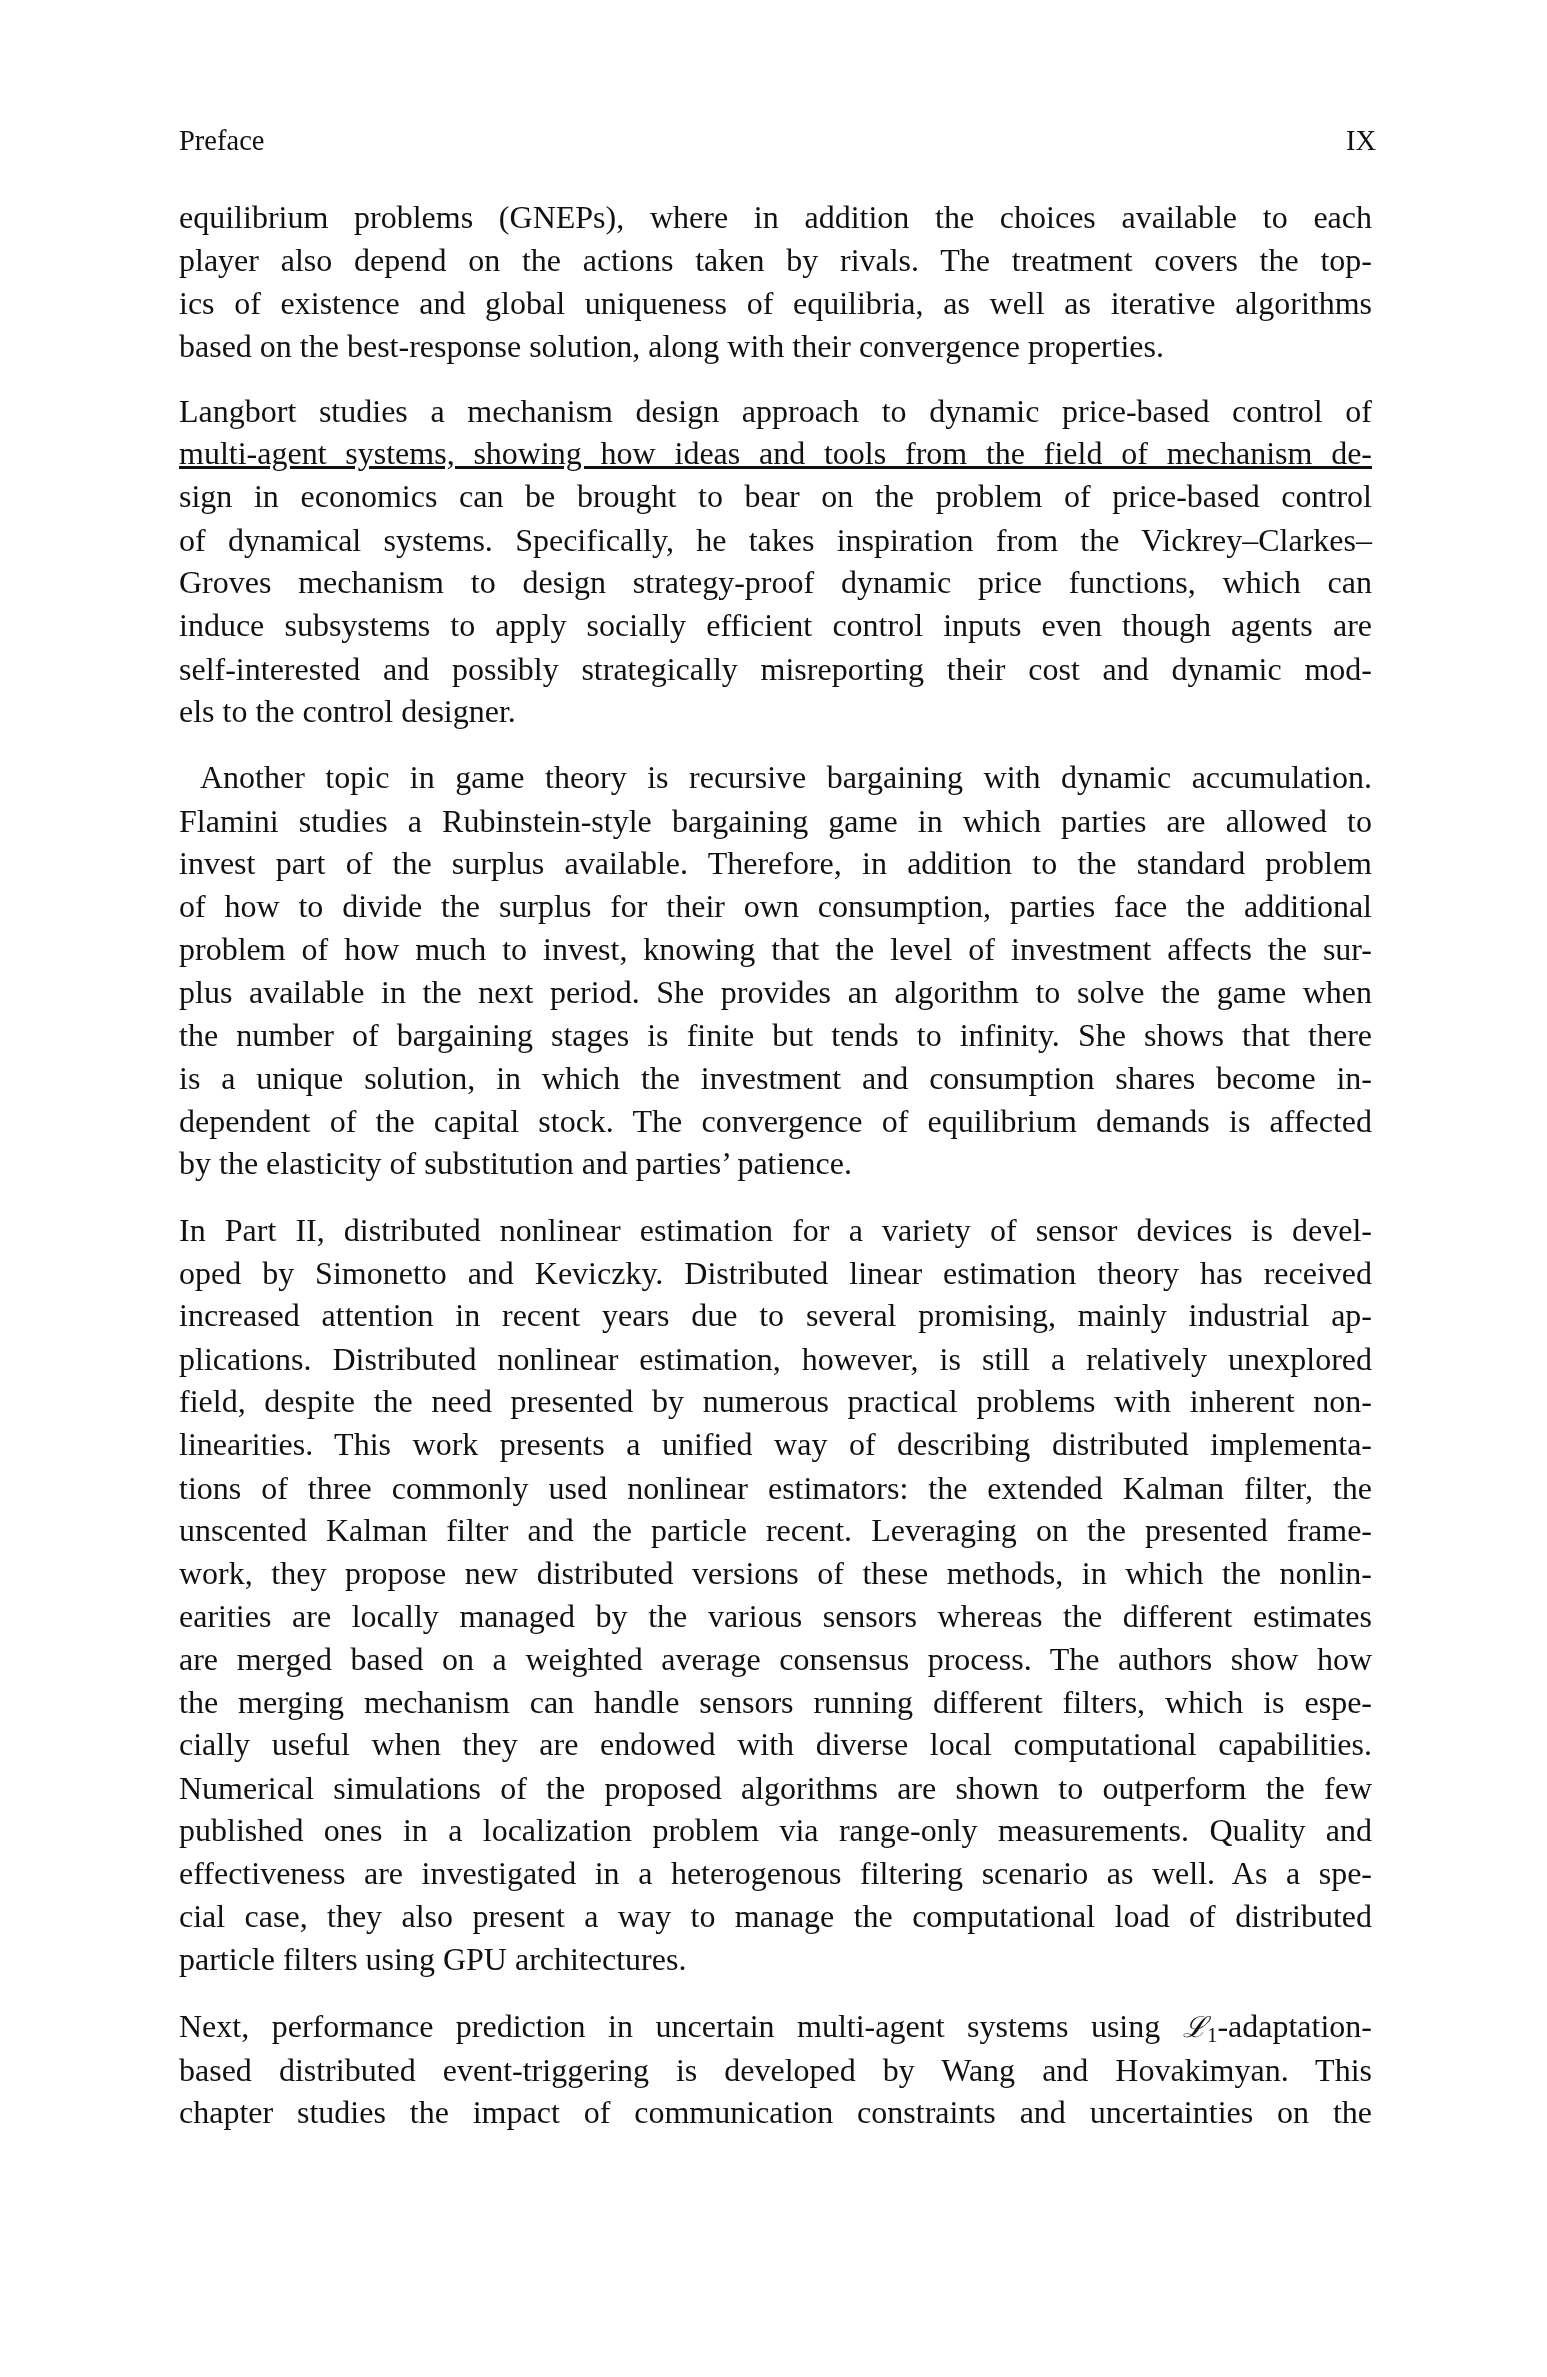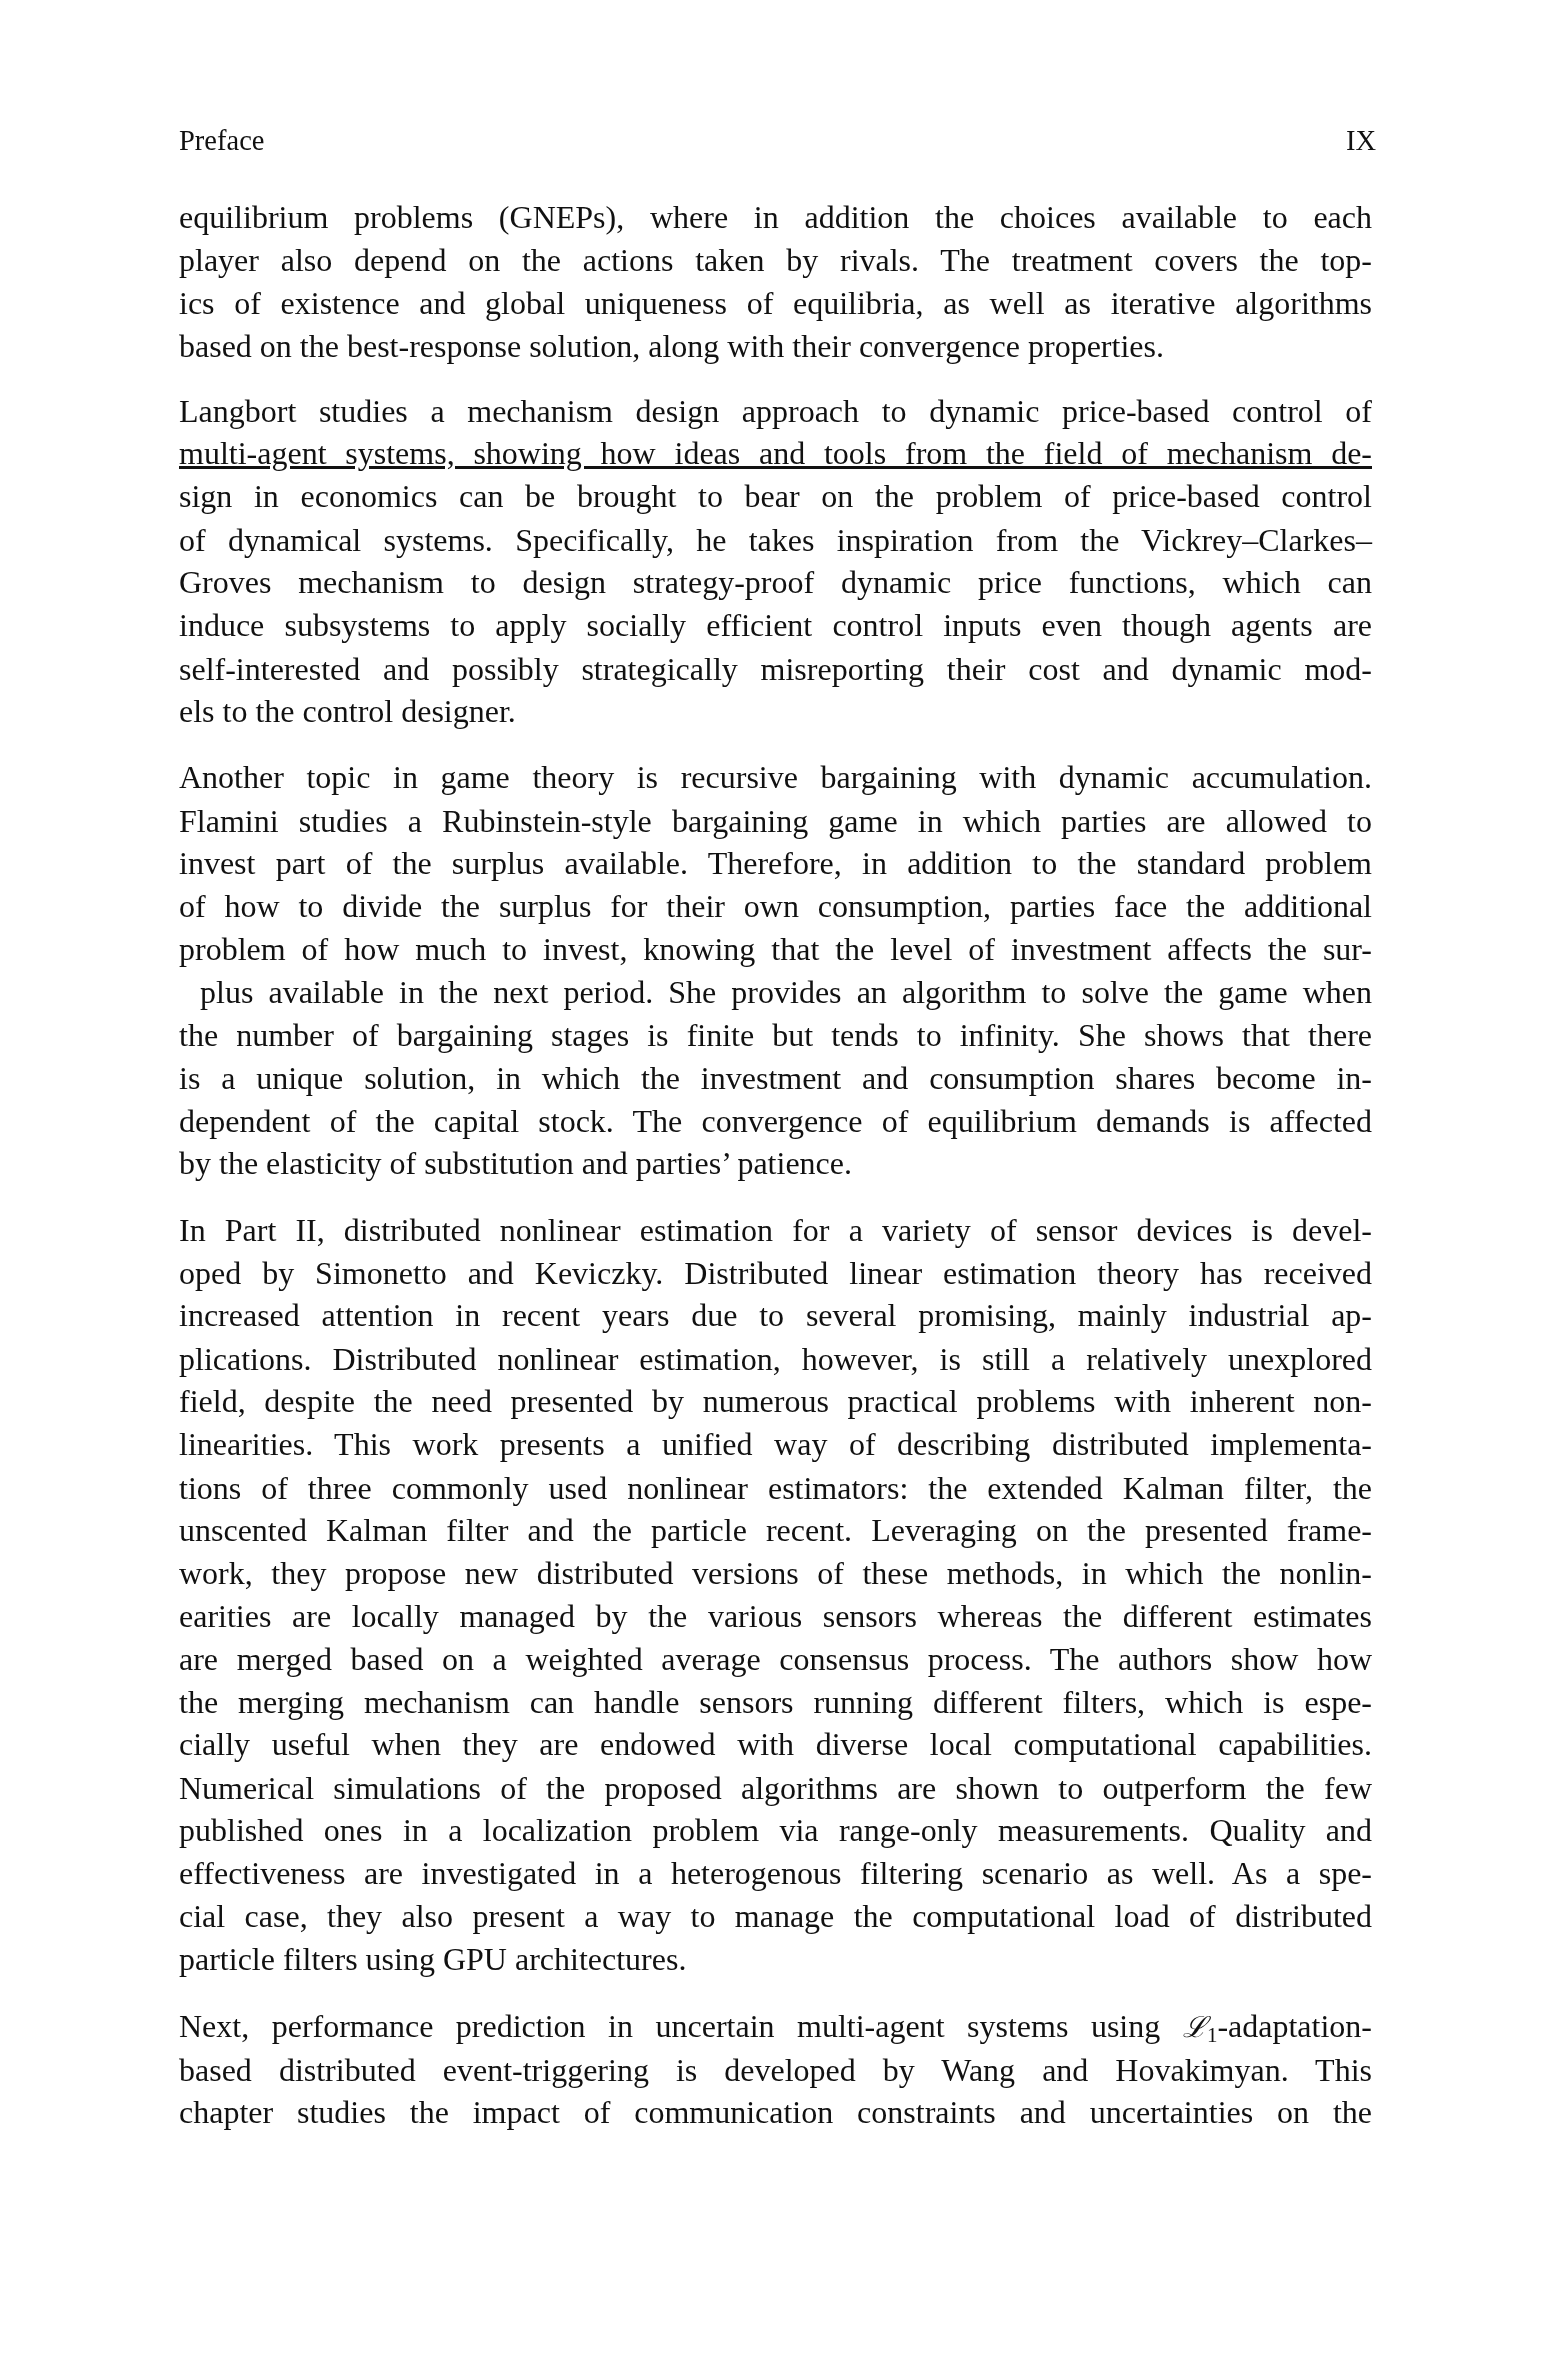--- a/index.html
+++ b/index.html
@@ -34,26 +34,26 @@
     <div class="line" style="top:434px"><span style="white-space: nowrap; word-spacing: 0px; text-decoration: underline;">multi-agent systems, showing how ideas and tools from the field of mechanism de-</span></div>
     <div class="line" style="top:477px"><span style="white-space: nowrap; word-spacing: 0px;">sign in economics can be brought to bear on the problem of price-based control</span></div>
     <div class="line" style="top:521px"><span style="white-space: nowrap; word-spacing: 0px;">of dynamical systems. Specifically, he takes inspiration from the Vickrey–Clarkes–</span></div>
     <div class="line" style="top:563px"><span style="white-space: nowrap; word-spacing: 0px;">Groves mechanism to design strategy-proof dynamic price functions, which can</span></div>
     <div class="line" style="top:606px"><span style="white-space: nowrap; word-spacing: 0px;">induce subsystems to apply socially efficient control inputs even though agents are</span></div>
     <div class="line" style="top:650px"><span style="white-space: nowrap; word-spacing: 0px;">self-interested and possibly strategically misreporting their cost and dynamic mod-</span></div>
     <div class="line last" style="top:692px"><span style="white-space: nowrap;">els to the control designer.</span></div>
   </div>
 
   <div>
-    <div class="line" style="top:758px"><span style="white-space: nowrap; word-spacing: 0px;">Another topic in game theory is recursive bargaining with dynamic accumulation.</span></div>
+    <div class="line" style="top:758px"><span style="white-space: nowrap; word-spacing: 0px; margin-left: 21px;">Another topic in game theory is recursive bargaining with dynamic accumulation.</span></div>
     <div class="line" style="top:802px"><span style="white-space: nowrap; word-spacing: 0px;">Flamini studies a Rubinstein-style bargaining game in which parties are allowed to</span></div>
     <div class="line" style="top:844px"><span style="white-space: nowrap; word-spacing: 0px;">invest part of the surplus available. Therefore, in addition to the standard problem</span></div>
     <div class="line" style="top:887px"><span style="white-space: nowrap; word-spacing: 0px;">of how to divide the surplus for their own consumption, parties face the additional</span></div>
     <div class="line" style="top:930px"><span style="white-space: nowrap; word-spacing: 0px;">problem of how much to invest, knowing that the level of investment affects the sur-</span></div>
-    <div class="line" style="top:973px"><span style="white-space: nowrap; word-spacing: 0px; margin-left: 21px;">plus available in the next period. She provides an algorithm to solve the game when</span></div>
+    <div class="line" style="top:973px"><span style="white-space: nowrap; word-spacing: 0px;">plus available in the next period. She provides an algorithm to solve the game when</span></div>
     <div class="line" style="top:1016px"><span style="white-space: nowrap; word-spacing: 0px;">the number of bargaining stages is finite but tends to infinity. She shows that there</span></div>
     <div class="line" style="top:1059px"><span style="white-space: nowrap; word-spacing: 0px;">is a unique solution, in which the investment and consumption shares become in-</span></div>
     <div class="line" style="top:1102px"><span style="white-space: nowrap; word-spacing: 0px;">dependent of the capital stock. The convergence of equilibrium demands is affected</span></div>
     <div class="line last" style="top:1144px"><span style="white-space: nowrap;">by the elasticity of substitution and parties’ patience.</span></div>
   </div>
 
   <div>
     <div class="line" style="top:1211px"><span style="white-space: nowrap; word-spacing: 0px;">In Part II, distributed nonlinear estimation for a variety of sensor devices is devel-</span></div>
     <div class="line" style="top:1254px"><span style="white-space: nowrap; word-spacing: 0px;">oped by Simonetto and Keviczky. Distributed linear estimation theory has received</span></div>
     <div class="line" style="top:1296px"><span style="white-space: nowrap; word-spacing: 0px;">increased attention in recent years due to several promising, mainly industrial ap-</span></div>

